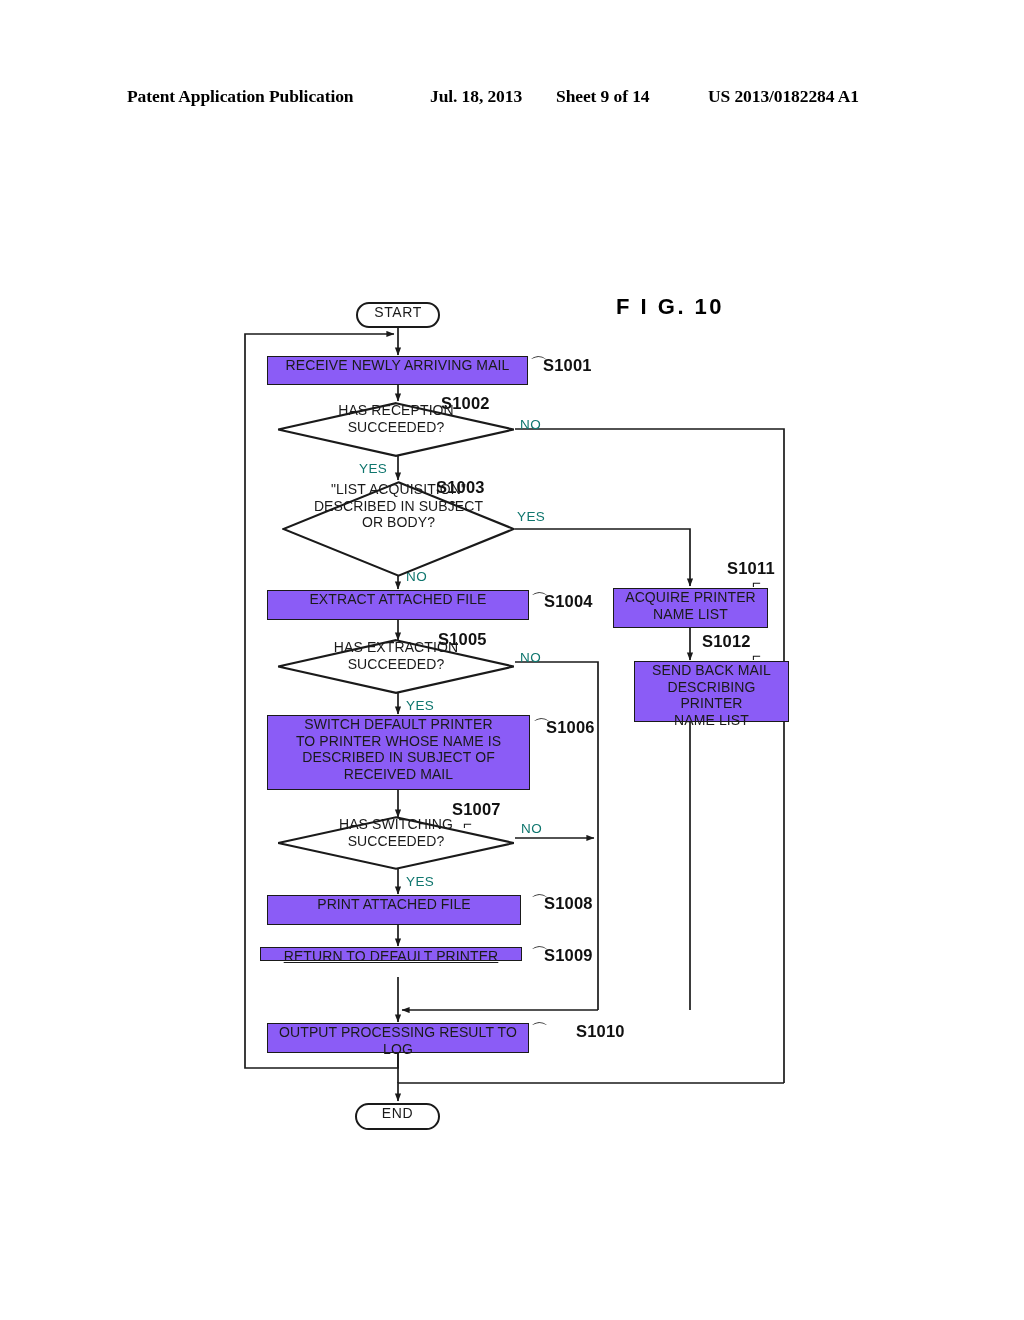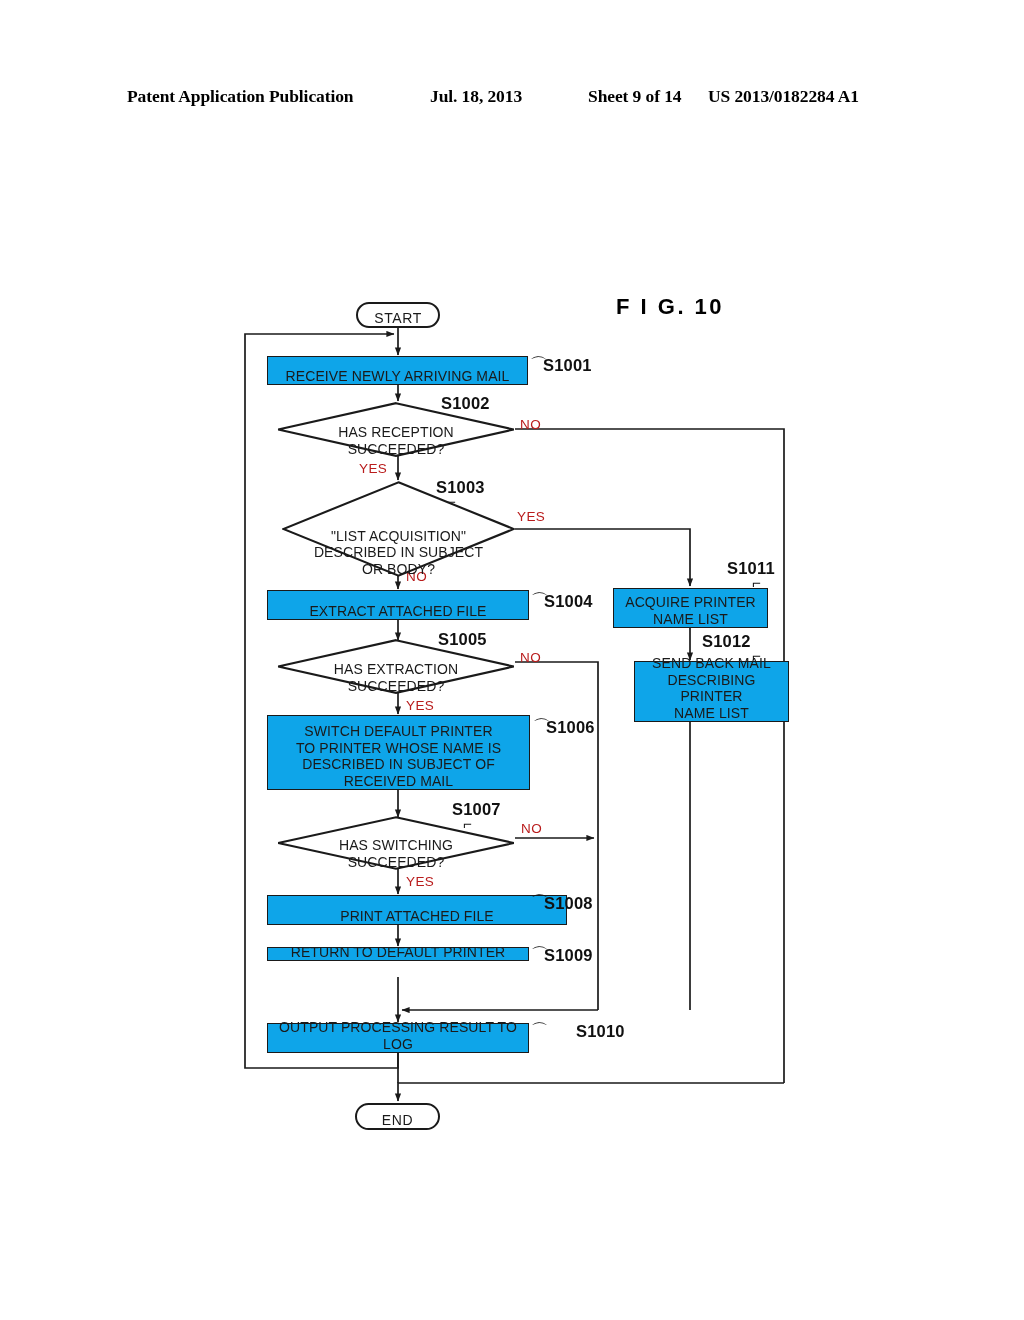--- a/index.html
+++ b/index.html
@@ -39,21 +39,20 @@
   }
   #patent-header .hdr-date {
     position: absolute;
     left: 430px;
     top: 0;
   }
   #patent-header .hdr-sheet {
     position: absolute;
     left: 556px;
     top: 0;
-    margin-left: 32px;
   }
   #patent-header .hdr-docnum {
     position: absolute;
     left: 708px;
     top: 0;
   }
 
   
   #figure-title {
     position: absolute;
@@ -81,32 +80,32 @@
     width: 1024px;
     height: 1320px;
     pointer-events: none;
   }
 
   
   .node {
     position: absolute;
     box-sizing: border-box;
     display: flex;
-    align-items: flex-end;
+    align-items: flex-start;
     justify-content: center;
     text-align: center;
     font-size: 14px;
     line-height: 16.5px;
     letter-spacing: 0.1px;
     color: #1a1a1a;
     white-space: pre-line;
   }
   .proc-box {
     border: 1.6px solid #1a1a1a;
-    background: #0ea5e9;
+    background: #8b5cf6;
   }
   .terminal {
     border: 2.2px solid #1a1a1a;
     border-radius: 14px;
     background: #ffffff;
     font-size: 14px;
     letter-spacing: 0.6px;
   }
 
   
@@ -134,21 +133,21 @@
     letter-spacing: 0.2px;
     color: #111111;
     white-space: nowrap;
   }
 
   
   .branch-label {
     position: absolute;
     font-size: 13.5px;
     letter-spacing: 0.4px;
-    color: #b91c1c;
+    color: #0f766e;
     white-space: nowrap;
   }
 </style>
 </head>
 <body>
 
 <div id="patent-header">
   <span class="hdr-pub">Patent Application Publication</span>
   <span class="hdr-date">Jul. 18, 2013</span>
   <span class="hdr-sheet">Sheet 9 of 14</span>
@@ -268,27 +267,27 @@
   <div class="node decision" style="left:277px; top:816px; width:238px; height:54px;">
     <svg width="238" height="54" viewBox="0 0 238 54">
       <polygon points="119,1.2 236.8,27 119,52.8 1.2,27" fill="#ffffff" stroke="#1a1a1a" stroke-width="2.1"></polygon>
     </svg>
     <span class="dec-text">HAS SWITCHING
 SUCCEEDED?</span>
   </div>
   <div class="step-ref" style="left:452px; top:800px;">S1007</div>
   <div class="step-ref" style="left:463px; top:815px; font-weight:400; font-size:15px;">⌐</div>
 
-  <div class="node proc-box" style="left:267px; top:895px; width:300px; height:30px;">
+  <div class="node proc-box" style="left:267px; top:895px; width:254px; height:30px;">
     <span>PRINT ATTACHED FILE</span>
   </div>
   <div class="step-ref" style="left:544px; top:894px;">S1008</div>
   <div class="step-ref" style="left:531px; top:891px; font-weight:400; font-size:17px;">⌒</div>
 
-  <div class="node proc-box" style="left:267px; top:947px; width:262px; height:14px;">
+  <div class="node proc-box" style="left:260px; top:947px; width:262px; height:14px;text-decoration:underline;">
     <span>RETURN TO DEFAULT PRINTER</span>
   </div>
   <div class="step-ref" style="left:544px; top:946px;">S1009</div>
   <div class="step-ref" style="left:531px; top:943px; font-weight:400; font-size:17px;">⌒</div>
 
   <div class="node proc-box" style="left:267px; top:1023px; width:262px; height:30px;">
     <span>OUTPUT PROCESSING RESULT TO LOG</span>
   </div>
   <div class="step-ref" style="left:544px; top:1022px;margin-left:32px;">S1010</div>
   <div class="step-ref" style="left:531px; top:1019px; font-weight:400; font-size:17px;">⌒</div>

